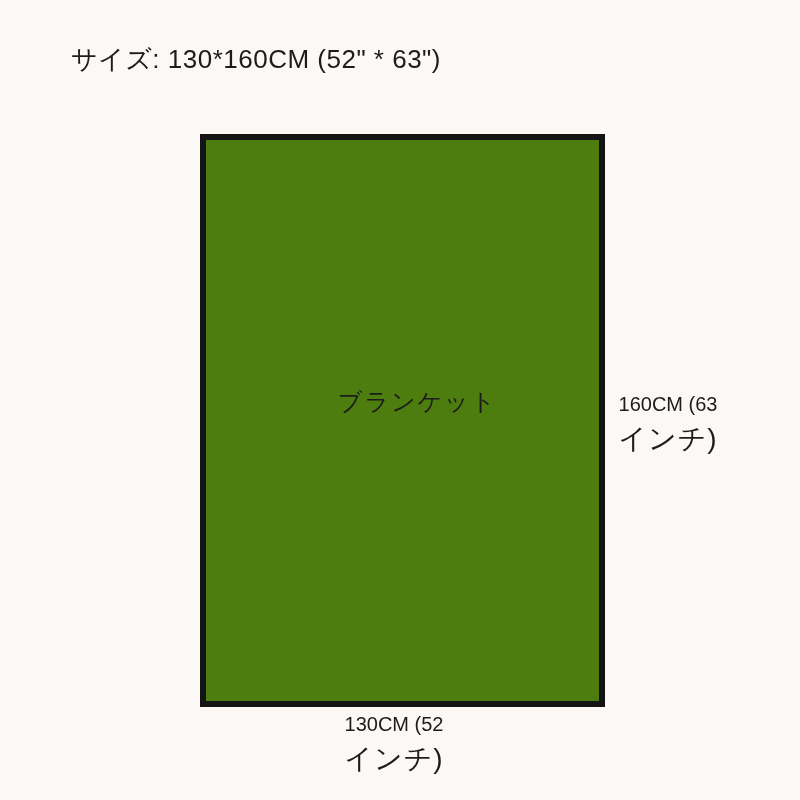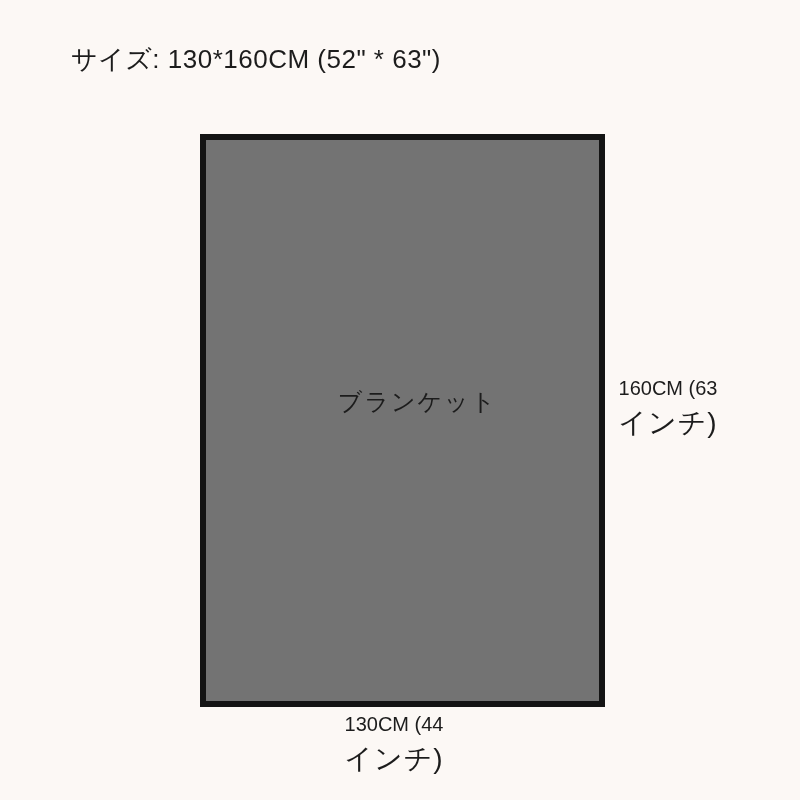--- a/index.html
+++ b/index.html
@@ -24,40 +24,40 @@
     white-space: nowrap;
   }
   .blanket-rect {
     position: absolute;
     left: 200px;
     top: 134px;
     width: 405px;
     height: 573px;
     box-sizing: border-box;
     border: 6px solid #141414;
-    background: #737373;
+    background: #4d7c0f;
     display: flex;
     align-items: center;
     justify-content: center;
     padding-bottom: 38px;
     padding-left: 30px;
   }
   .item-label {
     font-size: 24px;
     letter-spacing: 2px;
     white-space: nowrap;
   }
   .dim-label {
     position: absolute;
     text-align: center;
     white-space: nowrap;
   }
   .height-label {
     left: 608px;
-    top: 372px;
+    top: 388px;
     width: 120px;
   }
   .width-label {
     left: 294px;
     top: 708px;
     width: 200px;
   }
   .dim-line1 {
     font-size: 20px;
     line-height: 32px;
@@ -78,17 +78,17 @@
   <div class="blanket-rect">
     <span class="item-label">ブランケット</span>
   </div>
 
   <div class="dim-label height-label">
     <div class="dim-line1">160CM (63</div>
     <div class="dim-line2">インチ)</div>
   </div>
 
   <div class="dim-label width-label">
-    <div class="dim-line1">130CM (44</div>
+    <div class="dim-line1">130CM (52</div>
     <div class="dim-line2">インチ)</div>
   </div>
 
 </div>
 
 </body></html>

